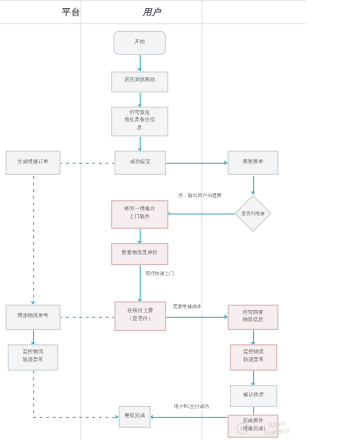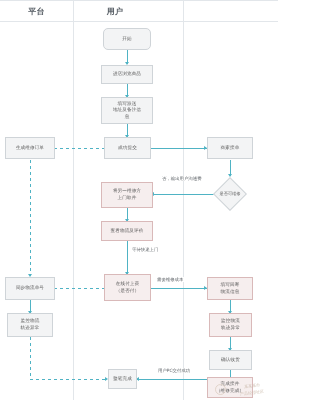--- a/index.html
+++ b/index.html
@@ -84,22 +84,22 @@
 </head>
 <body>
 
 <div id="canvas">
 
   <div class="header-rule" style="top:0;"></div>
   <div class="header-rule" style="top:21px;"></div>
   <div class="lane-divider" style="left:73px;"></div>
   <div class="lane-divider" style="left:183px;"></div>
 
-  <div class="lane-title" style="left:0;width:73px;">平台</div>
-  <div class="lane-title" style="left:60px;width:110px;">用户</div>
+  <div class="lane-title" style="left:0;width:73px;text-align:right;">平台</div>
+  <div class="lane-title" style="left:83px;width:110px;font-style:italic;">用户</div>
 
   <div class="conn v" style="left:127px;top:50px;height:14px;"></div>
   <div class="arrow arrow-down" style="left:124.6px;top:62px;"></div>
 
   <div class="conn v" style="left:127px;top:84px;height:13px;"></div>
   <div class="arrow arrow-down" style="left:124.6px;top:95px;"></div>
 
   <div class="conn v" style="left:127px;top:124px;height:13px;"></div>
   <div class="arrow arrow-down" style="left:124.6px;top:135px;"></div>
 

